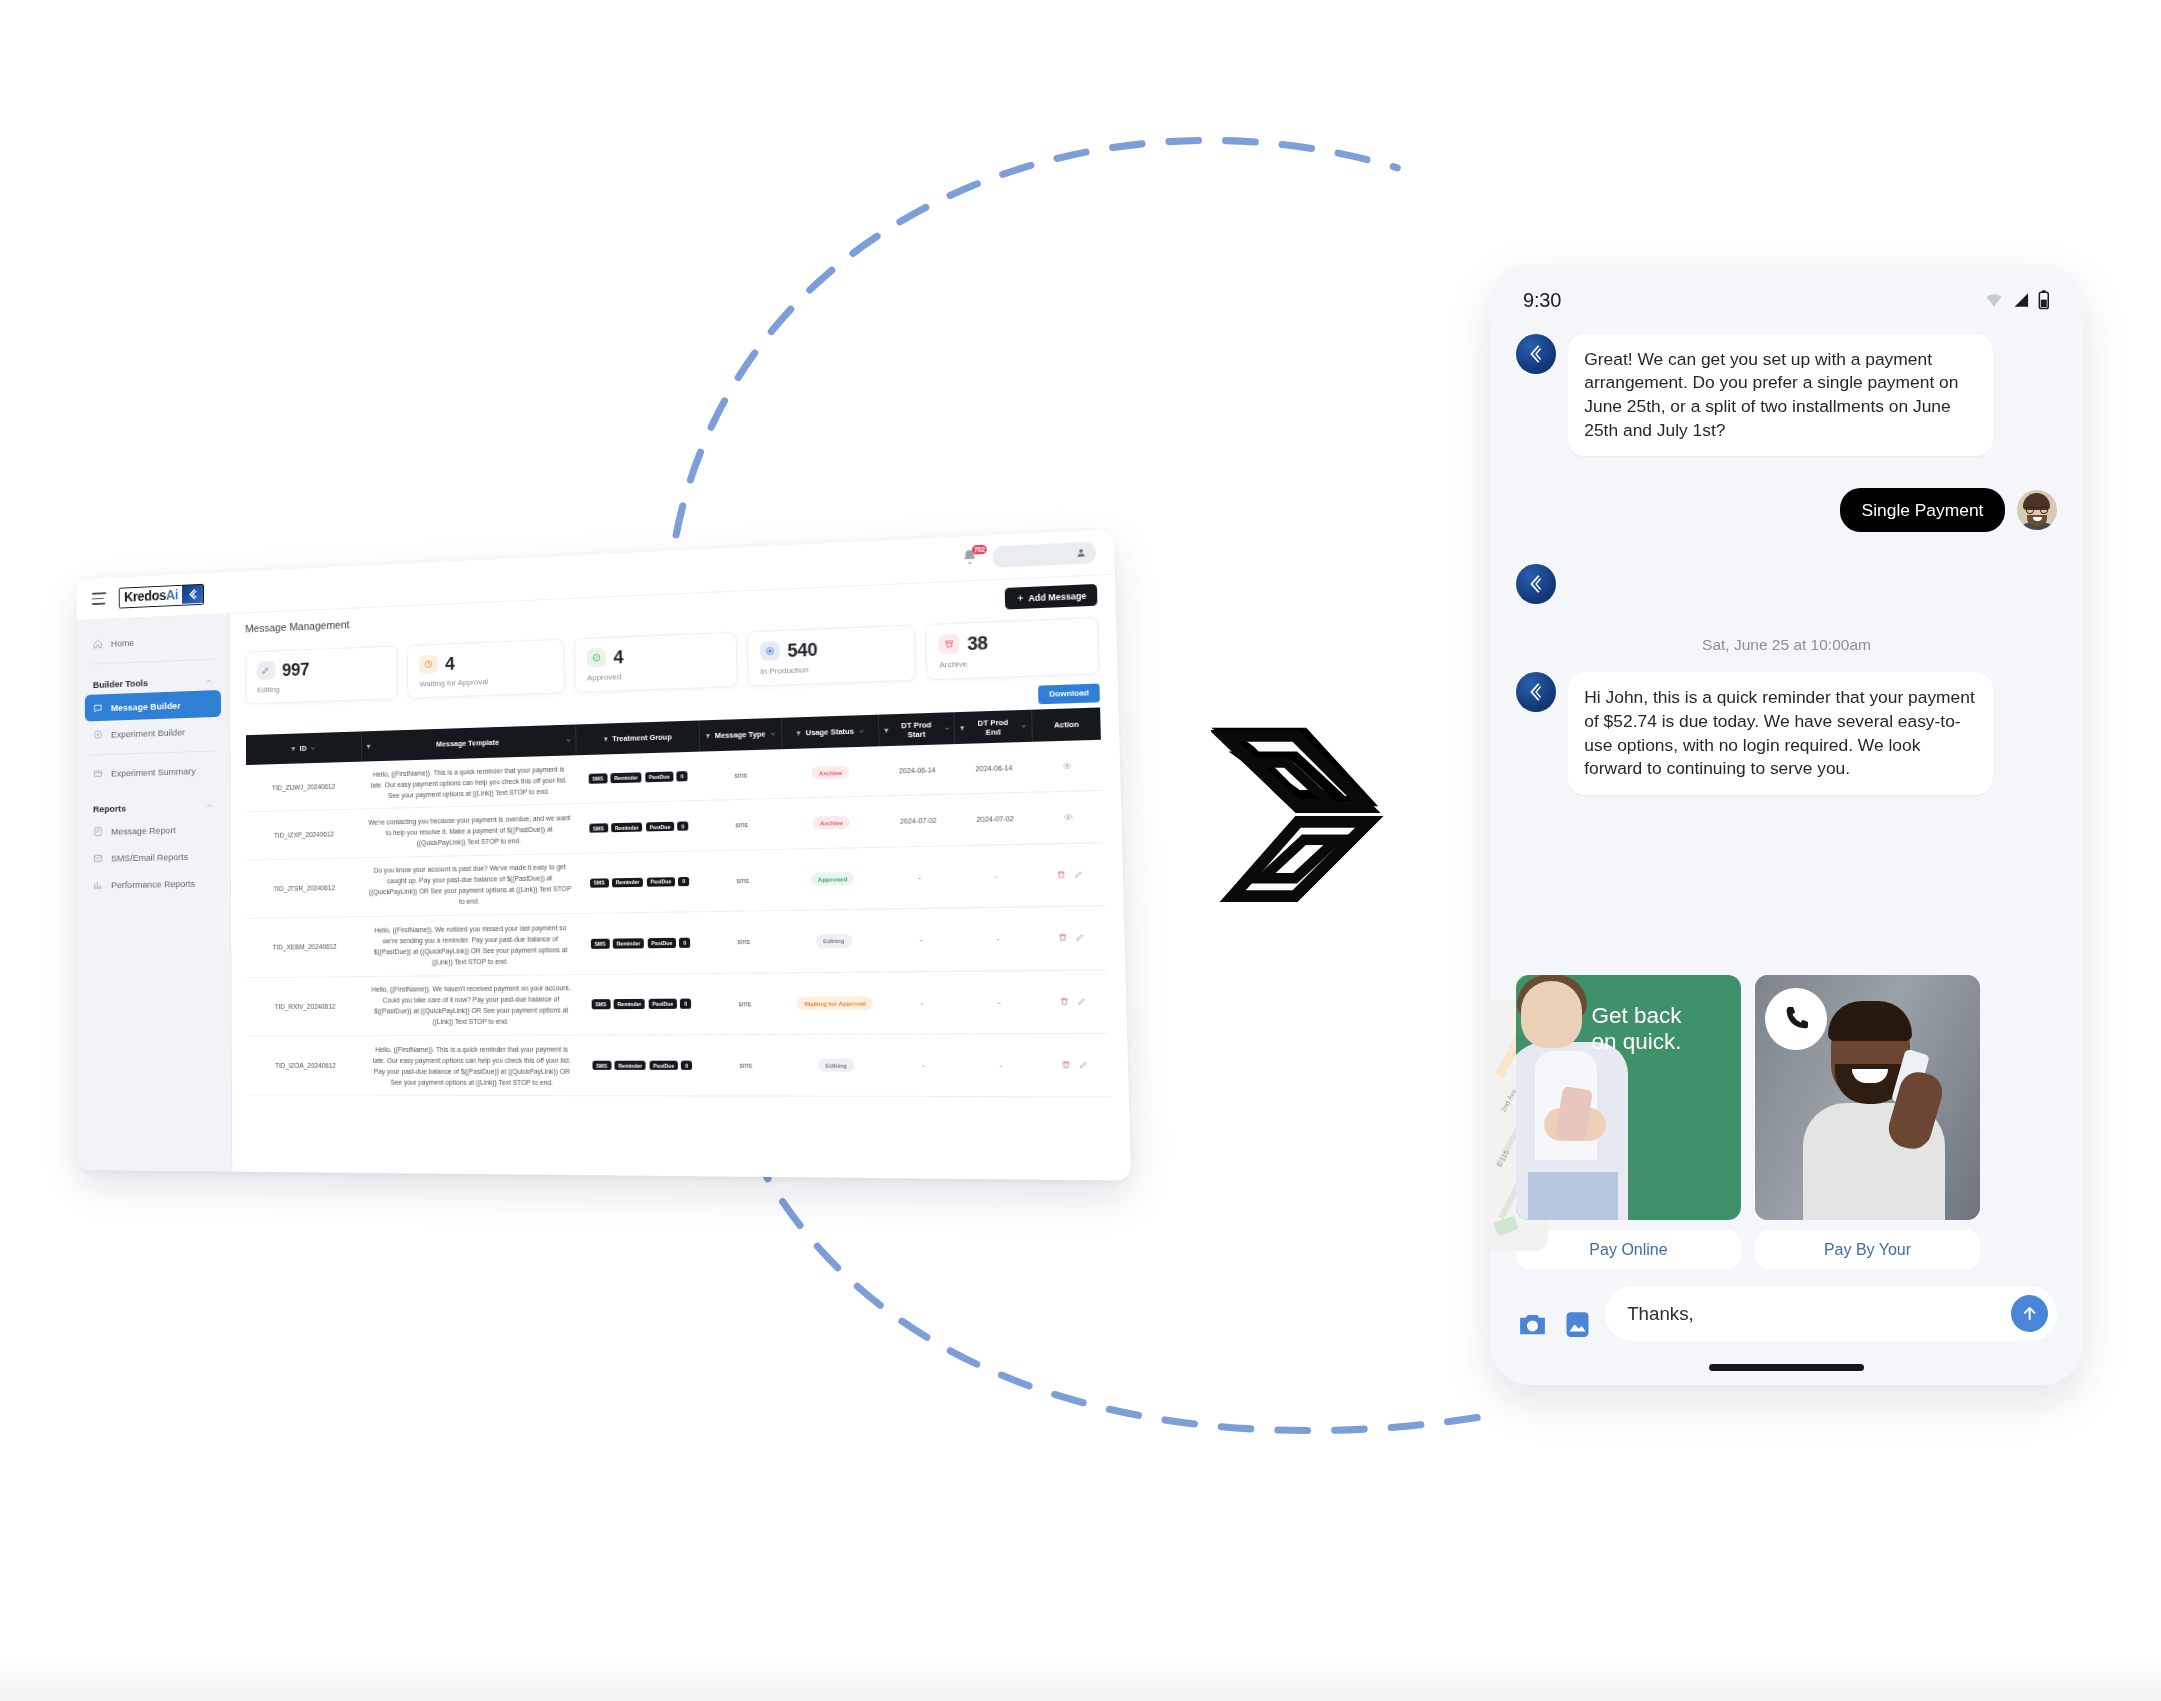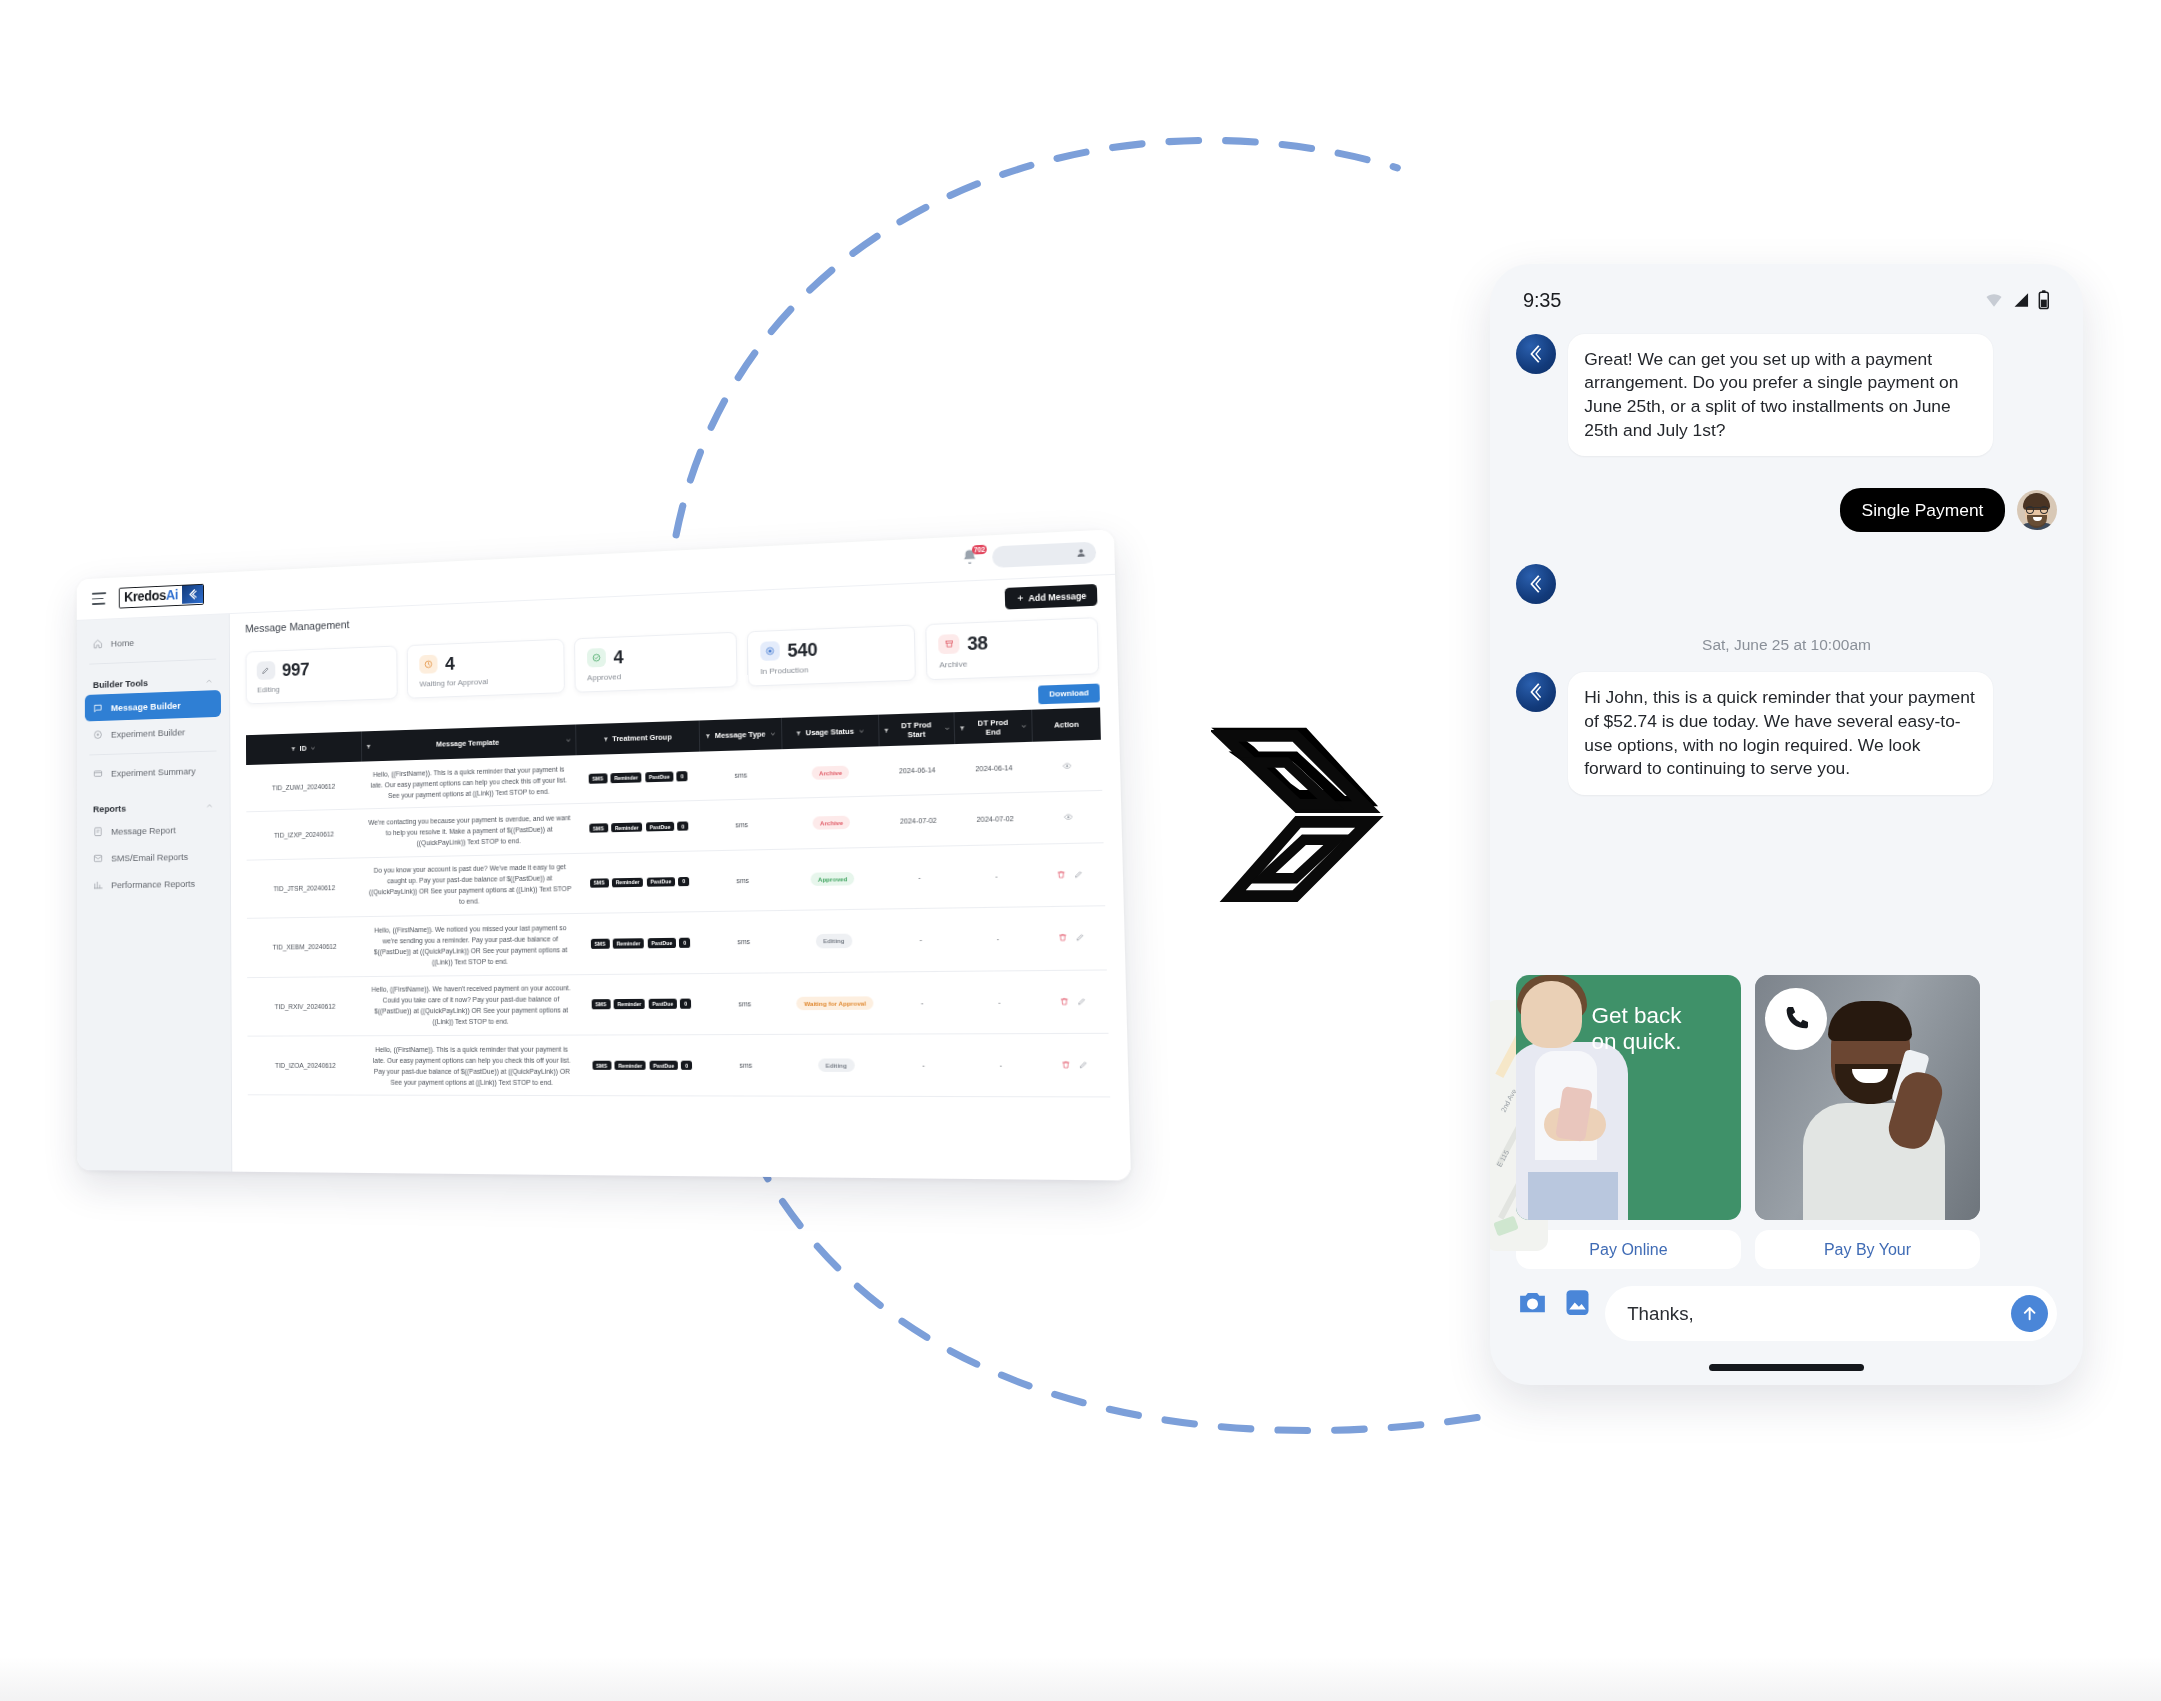--- a/index.html
+++ b/index.html
@@ -227,21 +227,21 @@
   .mi-phone-circle {
     position:absolute; left:10.3px; top:13px; width:62px; height:62px; background:#fff;
     border-radius:50%; display:flex; align-items:center; justify-content:center;
   }
   .media-btn {
     margin-top:10.3px; background:#ffffff; border-radius:14px; height:39px;
     display:flex; align-items:center; justify-content:center;
     font-size:16px; color:#3f6bb5; cursor:pointer;
   }
 
-  .input-bar { display:flex; align-items:flex-start; gap:11.6px; padding: 16.7px 26px 0 26px; }
+  .input-bar { display:flex; align-items:flex-end; gap:11.6px; padding: 16.7px 26px 0 26px; }
   .cam-ic, .gal-ic { width:33px; height:33px; flex:0 0 33px; }
   .txt-field {
     flex:1; height:55px; background:#fff; border-radius:28px;
     display:flex; align-items:center; padding: 0 9px 0 22px;
   }
   .txt-val { font-size:18.7px; color:#2b2e33; flex:1; }
   .send-btn {
     width:37px; height:37px; border-radius:50%; background:#4a86d8;
     display:flex; align-items:center; justify-content:center; cursor:pointer; flex:0 0 37px;
   }
@@ -696,21 +696,21 @@
             </tr>
           </tbody>
       </table>
     </div>
   </div>
 </div>
 
 <div class="phone">
 
   <div class="status-bar">
-    <div class="status-time">9:35</div>
+    <div class="status-time">9:30</div>
     <div class="status-icons">
       <svg width="22" height="18" viewBox="0 0 24 24">
           <path d="M2 8c5.5-5 14.5-5 20 0L12 21z" fill="#c7ccd4"></path>
         </svg>
       <svg width="20.6" height="18" viewBox="0 0 24 24">
           <path d="M21 3v18H3z" fill="#1b1d21"></path>
         </svg>
       <svg width="11.6" height="19.3" viewBox="0 0 14 26">
           <rect x="1" y="3" width="12" height="22" rx="2.5" fill="none" stroke="#1b1d21" stroke-width="2"></rect>
           <rect x="4.5" y="0.5" width="5" height="3" rx="1" fill="#1b1d21"></rect>

